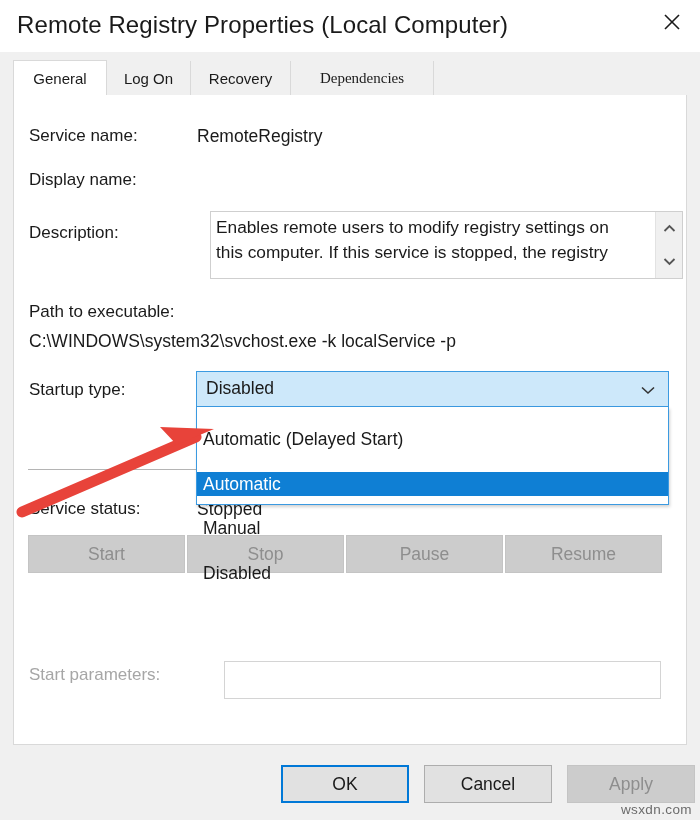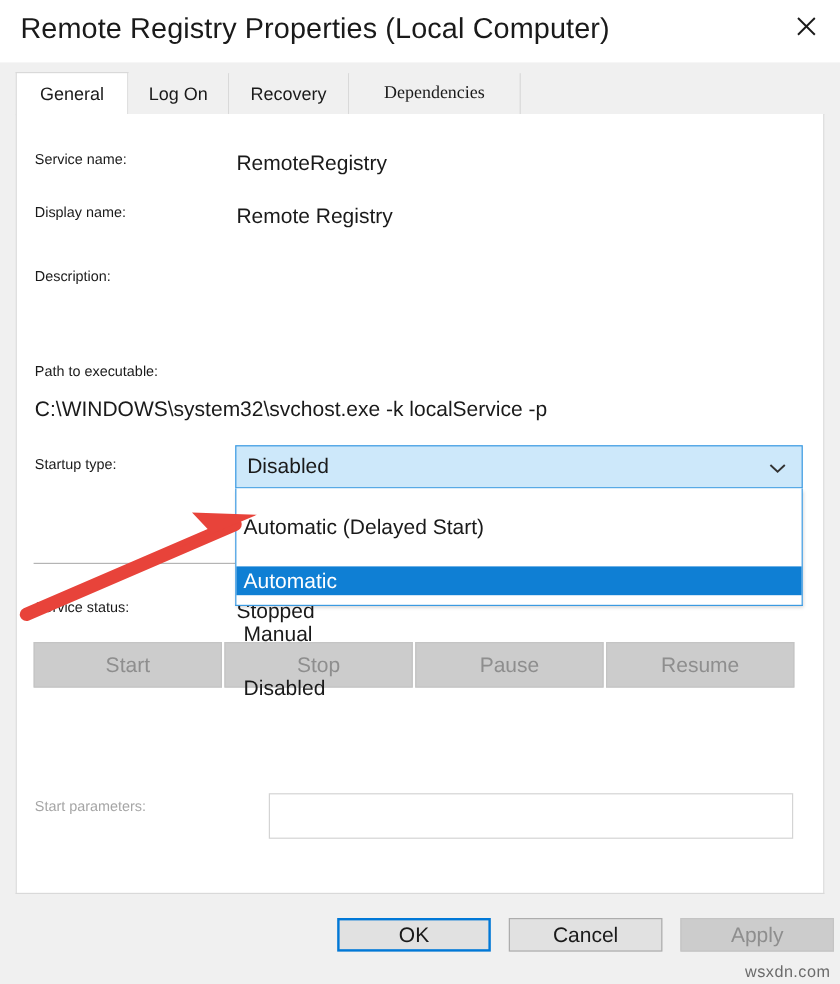--- a/index.html
+++ b/index.html
@@ -101,21 +101,21 @@
     width: 674px;
     height: 650px;
     background: #ffffff;
     border: 1px solid #d9d9d9;
     border-top: none;
     box-sizing: border-box;
   }
 
   .field-label {
     position: absolute;
-    font-size: 12px;
+    font-size: 17px;
     color: #1a1a1a;
     white-space: nowrap;
   }
   .field-label.disabled { color: #a6a6a6; }
   .field-value {
     position: absolute;
     font-size: 17.5px;
     color: #1a1a1a;
     white-space: nowrap;
   }
@@ -267,21 +267,21 @@
     height: 38px;
     background: #ffffff;
     border: 1px solid #d4d4d4;
     box-sizing: border-box;
   }
 
   
   .footer-btn {
     position: absolute;
     top: 765px;
-    height: 28px;
+    height: 38px;
     box-sizing: border-box;
     display: flex;
     align-items: center;
     justify-content: center;
     font-size: 17.5px;
     background: #e1e1e1;
     border: 1px solid #adadad;
     color: #1a1a1a;
   }
   .footer-btn.default {
@@ -344,23 +344,37 @@
       <span>Dependencies</span>
     </div>
   </div>
 
   <div class="panel">
 
     <div class="field-label" style="left:15px; top:31px;">Service name:</div>
     <div class="field-value" style="left:183px; top:31px;">RemoteRegistry</div>
 
     <div class="field-label" style="left:15px; top:75px;">Display name:</div>
-    <div class="field-value" style="left:183px; top:75px;">Remote Registry</div>
 
     <div class="field-label" style="left:15px; top:128px;">Description:</div>
+    <div class="desc-box">
+      <div class="desc-text">Enables remote users to modify registry settings on this computer. If this service is stopped, the registry</div>
+      <div class="desc-scroll">
+        <div class="scroll-arrow up">
+          <svg width="15" height="11" viewBox="0 0 15 11">
+            <polyline points="2.5,8 7.5,3 12.5,8" fill="none" stroke="#555555" stroke-width="1.8"></polyline>
+          </svg>
+        </div>
+        <div class="scroll-arrow down">
+          <svg width="15" height="11" viewBox="0 0 15 11">
+            <polyline points="2.5,3 7.5,8 12.5,3" fill="none" stroke="#555555" stroke-width="1.8"></polyline>
+          </svg>
+        </div>
+      </div>
+    </div>
 
     <div class="field-label" style="left:15px; top:207px;">Path to executable:</div>
     <div class="field-value" style="left:15px; top:236px;">C:\WINDOWS\system32\svchost.exe -k localService -p</div>
 
     <div class="field-label" style="left:15px; top:285px;">Startup type:</div>
 
     <div class="field-label" style="left:15px; top:404px;">Service status:</div>
     <div class="field-value" style="left:183px; top:404px;">Stopped</div>
 
 

